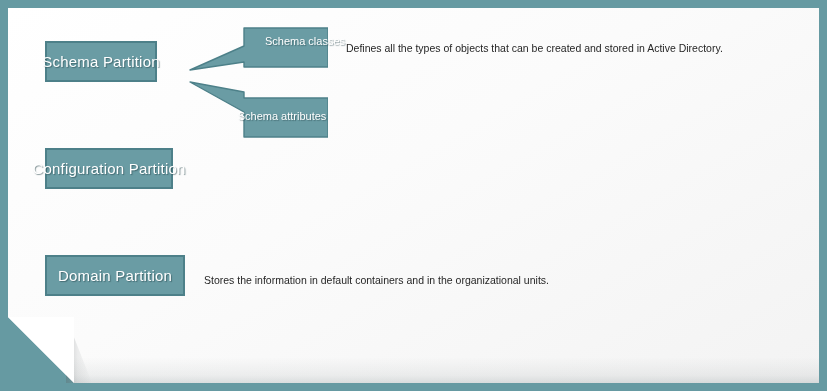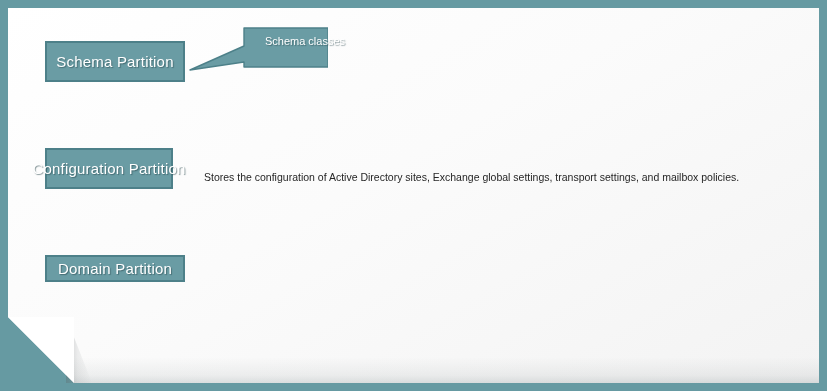--- a/index.html
+++ b/index.html
@@ -91,23 +91,23 @@
     border: 2px solid #4d8089;
     display: flex;
     align-items: center;
     justify-content: center;
     color: #ffffff;
     font-size: 15px;
     letter-spacing: 0.2px;
     text-shadow: 1px 1px 1px rgba(40,70,75,0.55);
     white-space: nowrap;
   }
-  #box-schema        { left: 37px; top: 33px;  width: 140px; height: 41px; }
+  #box-schema        { left: 37px; top: 33px;  width: 112px; height: 41px; }
   #box-configuration { left: 37px; top: 140px; width: 128px; height: 41px; }
-  #box-domain        { left: 37px; top: 247px; width: 140px; height: 27px; }
+  #box-domain        { left: 37px; top: 247px; width: 140px; height: 41px; }
 
   
   .callout {
     position: absolute;
     width: 140px;
     height: 62px;
   }
   #callout-classes    { left: 180px; top: 10px; }
   #callout-attributes { left: 180px; top: 68px; }
 
@@ -159,33 +159,40 @@
         <span>Schema Partition</span>
       </div>
 
       <div class="callout" id="callout-classes">
         <svg viewBox="0 0 140 62" xmlns="http://www.w3.org/2000/svg">
           <path d="M56,10 L140,10 L140,49 L56,49 L56,44 L2,52 L56,28 Z" fill="#6a9ca4" stroke="#4d8089" stroke-width="1.4" stroke-linejoin="round"></path>
         </svg>
         <span class="callout-label">Schema classes</span>
       </div>
 
-
+      <div class="description" id="desc-classes">Defines all the types of objects that can be created and stored in Active Directory.</div>
+
+      <div class="callout" id="callout-attributes">
+        <svg viewBox="0 0 140 62" xmlns="http://www.w3.org/2000/svg">
+          <path d="M56,22 L140,22 L140,61 L56,61 L56,36 L2,6 L56,16 Z" fill="#6a9ca4" stroke="#4d8089" stroke-width="1.4" stroke-linejoin="round"></path>
+        </svg>
+        <span class="callout-label">Schema attributes</span>
+      </div>
 
 
       <div class="partition-box" id="box-configuration">
         <span>Configuration Partition</span>
       </div>
 
-      <div class="description" id="desc-configuration">Stores the configuration of Active Directory sites, Exchange global settings, transport settings, and mailbox policies.</div>
 
       <div class="partition-box" id="box-domain">
         <span>Domain Partition</span>
       </div>
 
+      <div class="description" id="desc-domain">Stores the information in default containers and in the organizational units.</div>
 
     </div>
 
     <div id="page-bottom-shade"></div>
     <div id="page-fold-cut"></div>
     <div id="page-fold-shadow"></div>
     <div id="page-fold-leaf"></div>
 
   </div>
 </div>

